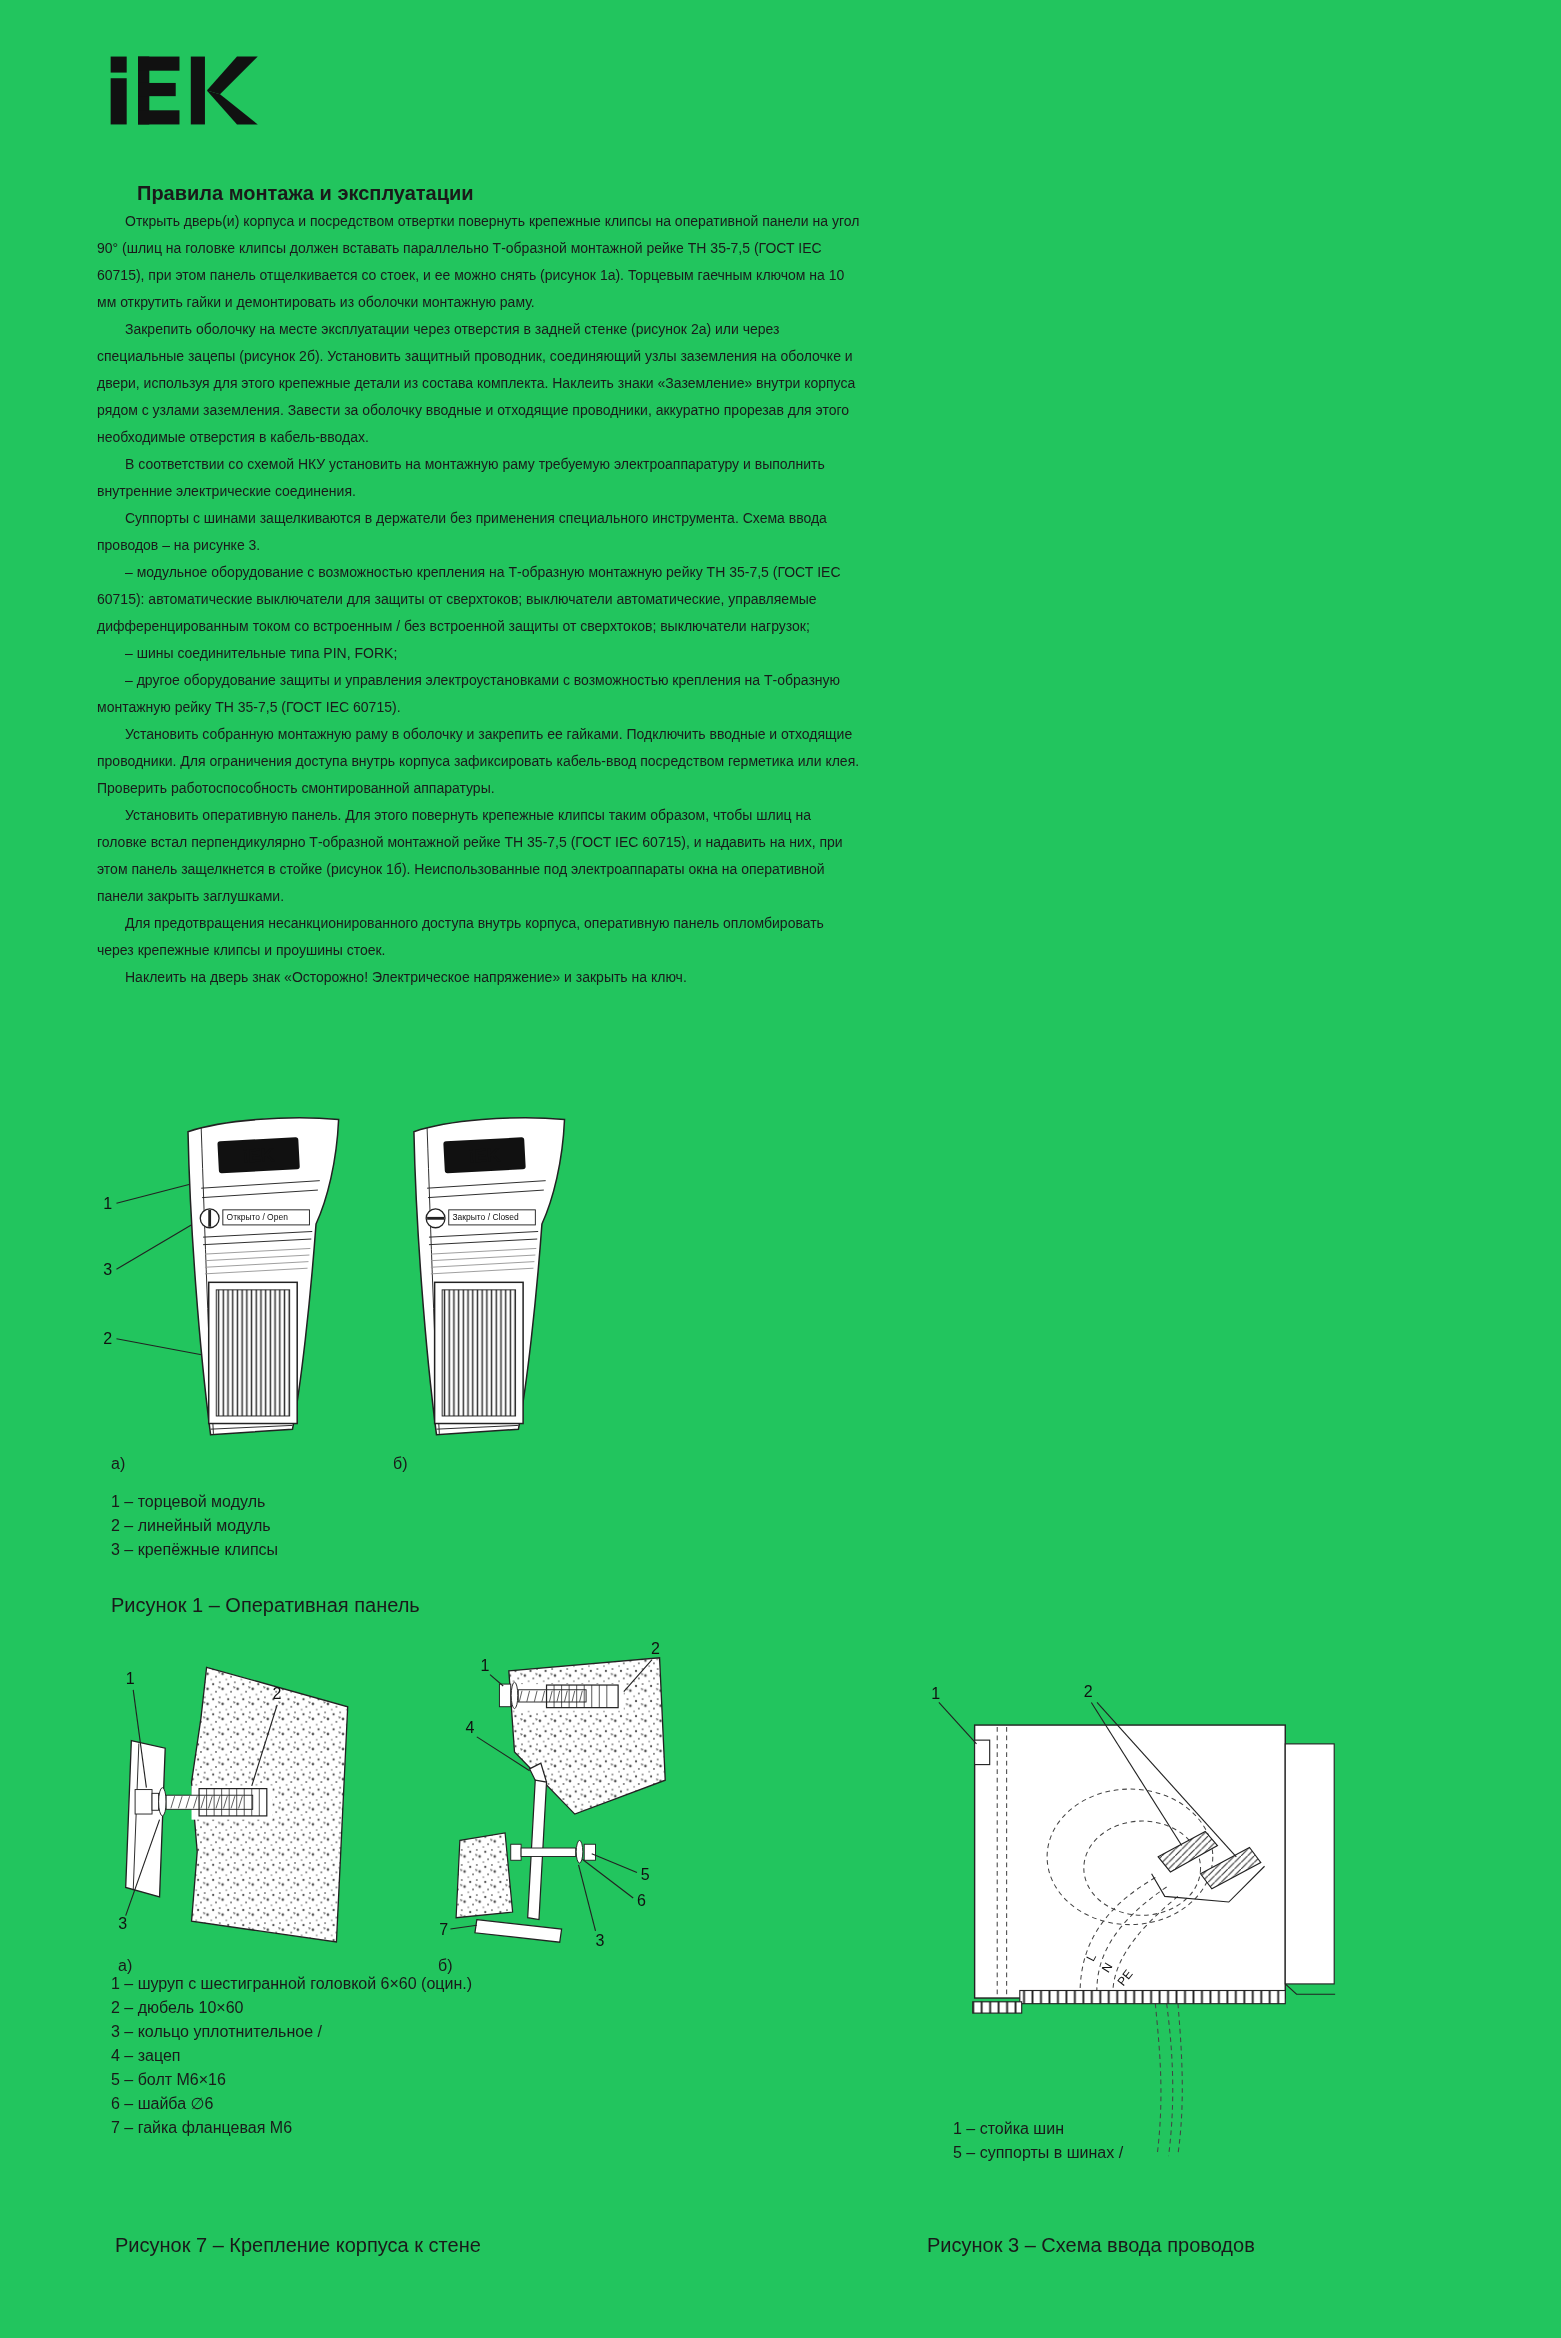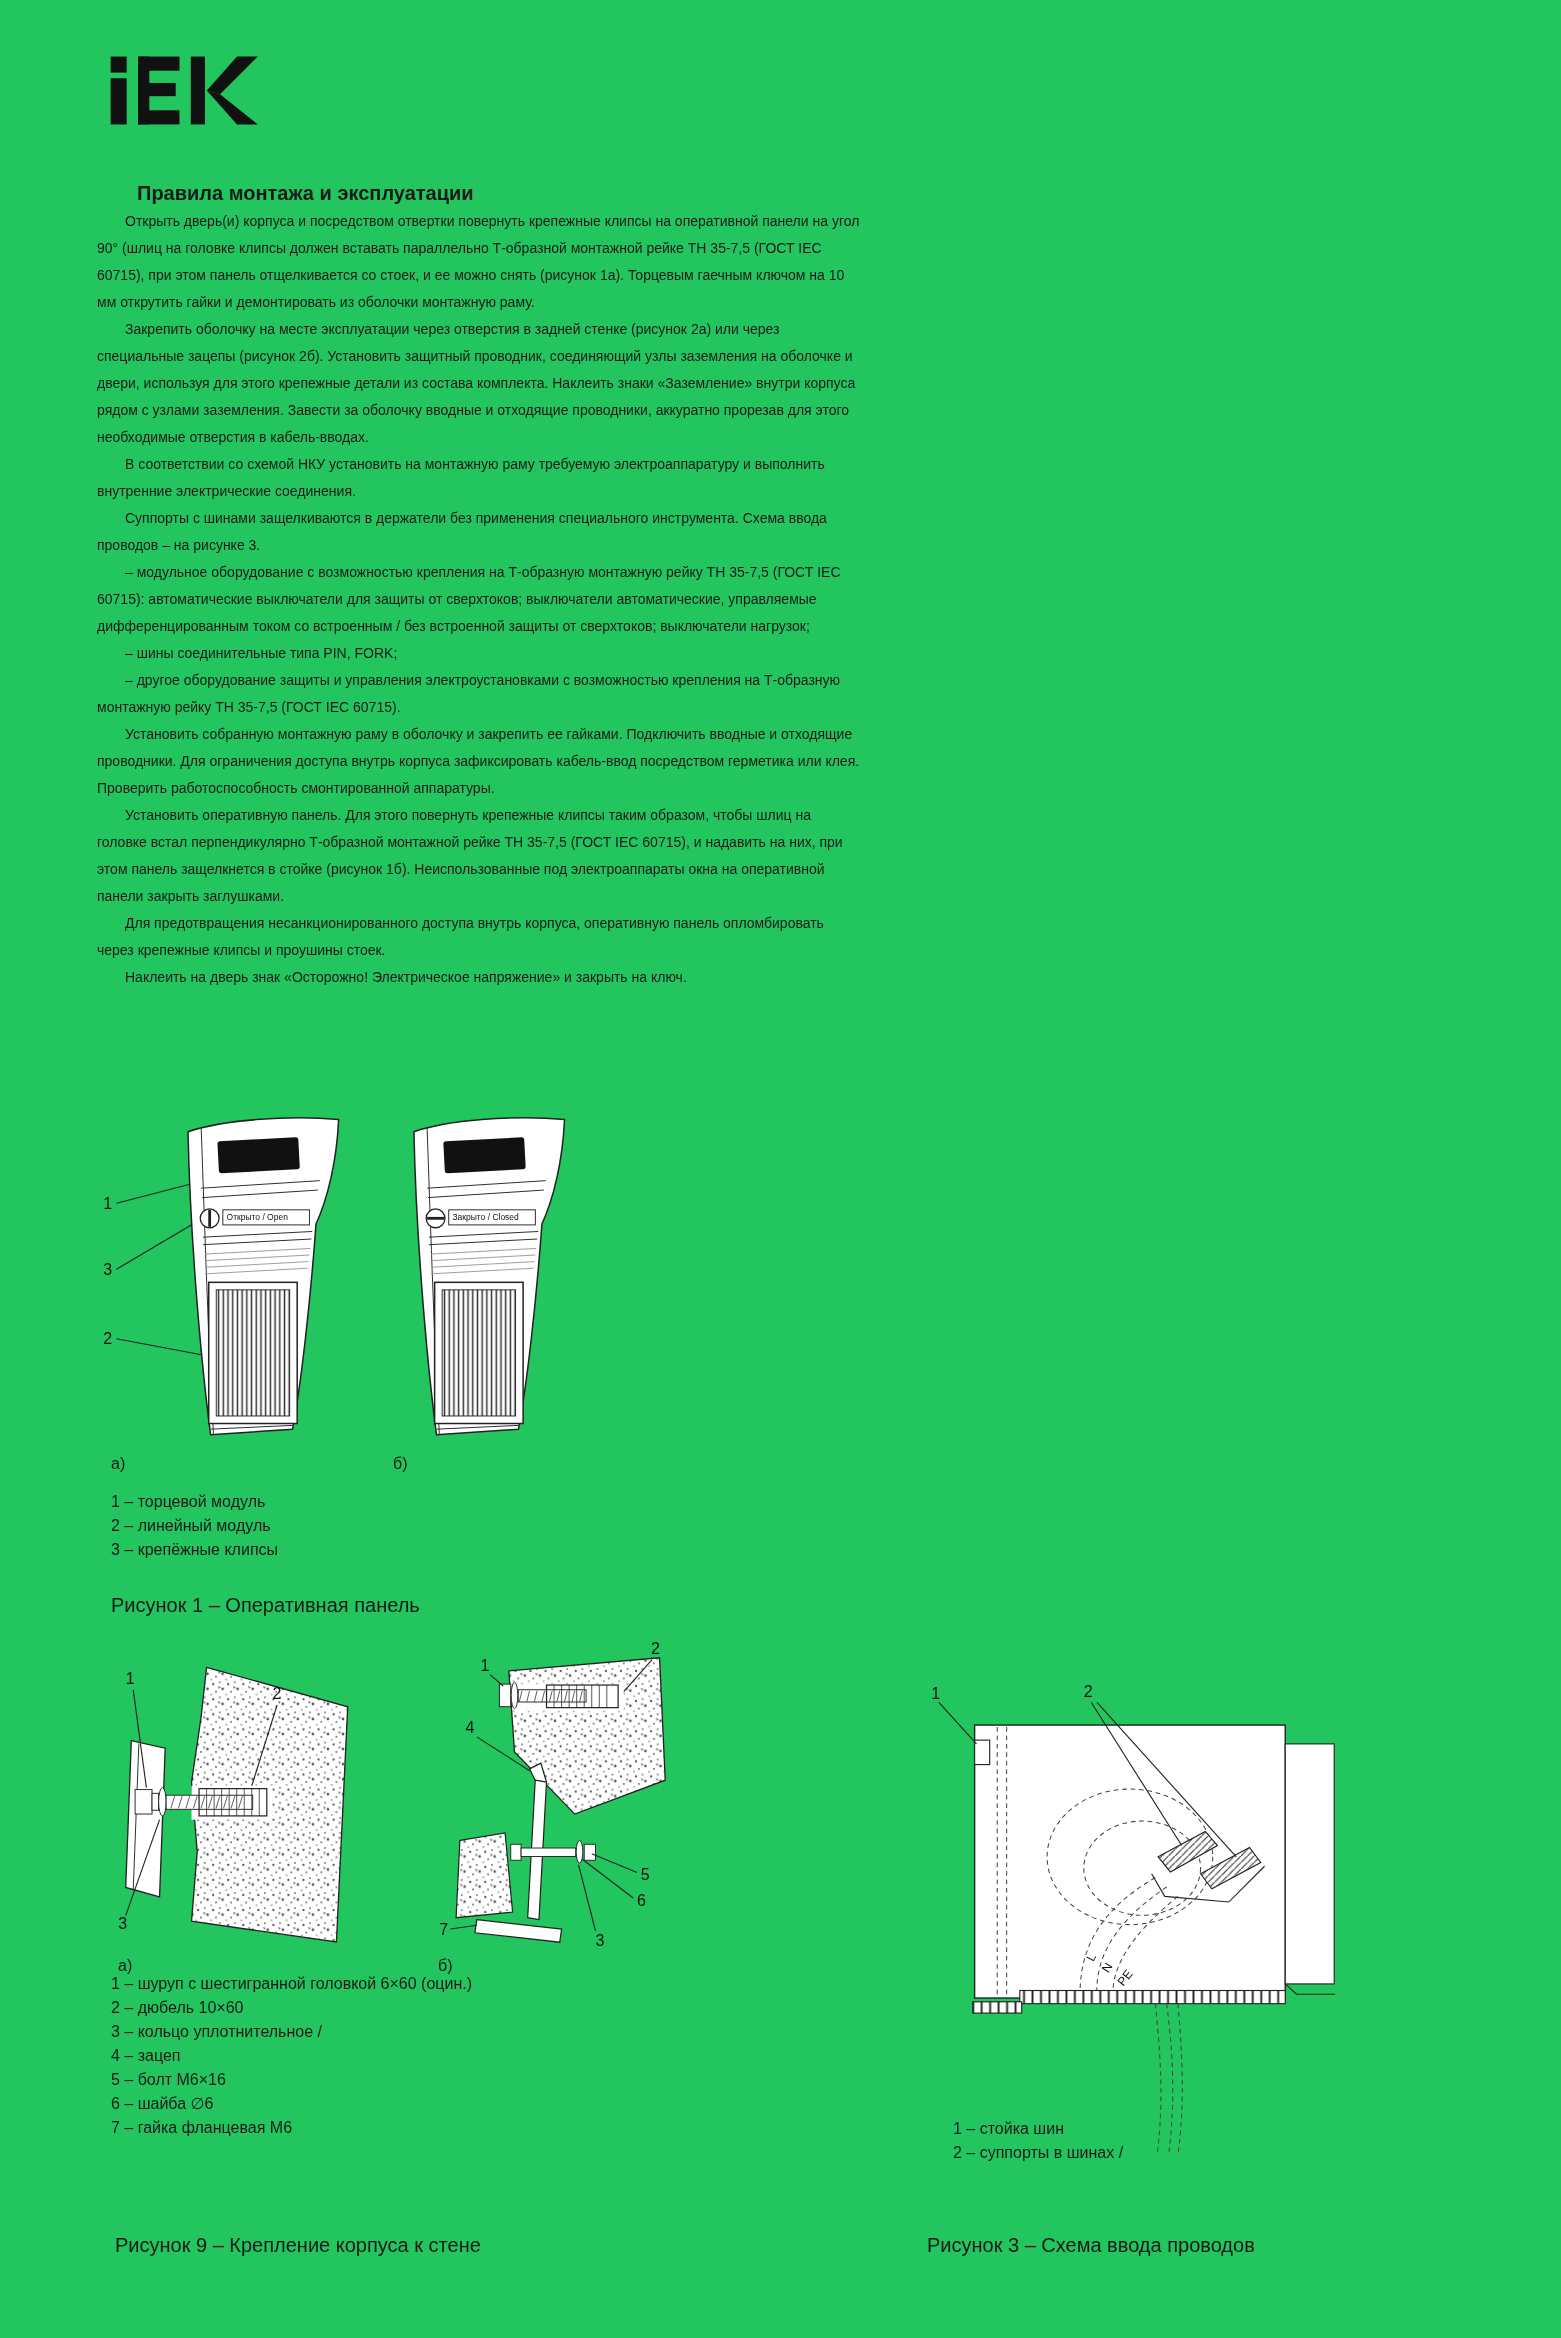--- a/index.html
+++ b/index.html
@@ -287,20 +287,20 @@
     <div>2 – дюбель 10×60</div>
     <div>3 – кольцо уплотнительное /</div>
     <div>4 – зацеп</div>
     <div>5 – болт М6×16</div>
     <div>6 – шайба ∅6</div>
     <div>7 – гайка фланцевая М6</div>
   </div>
 
   <div class="legend" style="left:953px; top:2117px;">
     <div>1 – стойка шин</div>
-    <div>2 – суппорты в шинах /</div>
+    <div>5 – суппорты в шинах /</div>
   </div>
 
-  <div class="caption" style="left:115px; top:2234px;">Рисунок 9 – Крепление корпуса к стене</div>
+  <div class="caption" style="left:115px; top:2234px;">Рисунок 7 – Крепление корпуса к стене</div>
   <div class="caption" style="left:927px; top:2234px;">Рисунок 3 – Схема ввода проводов</div>
 
 </div>
 
 
 </body></html>

